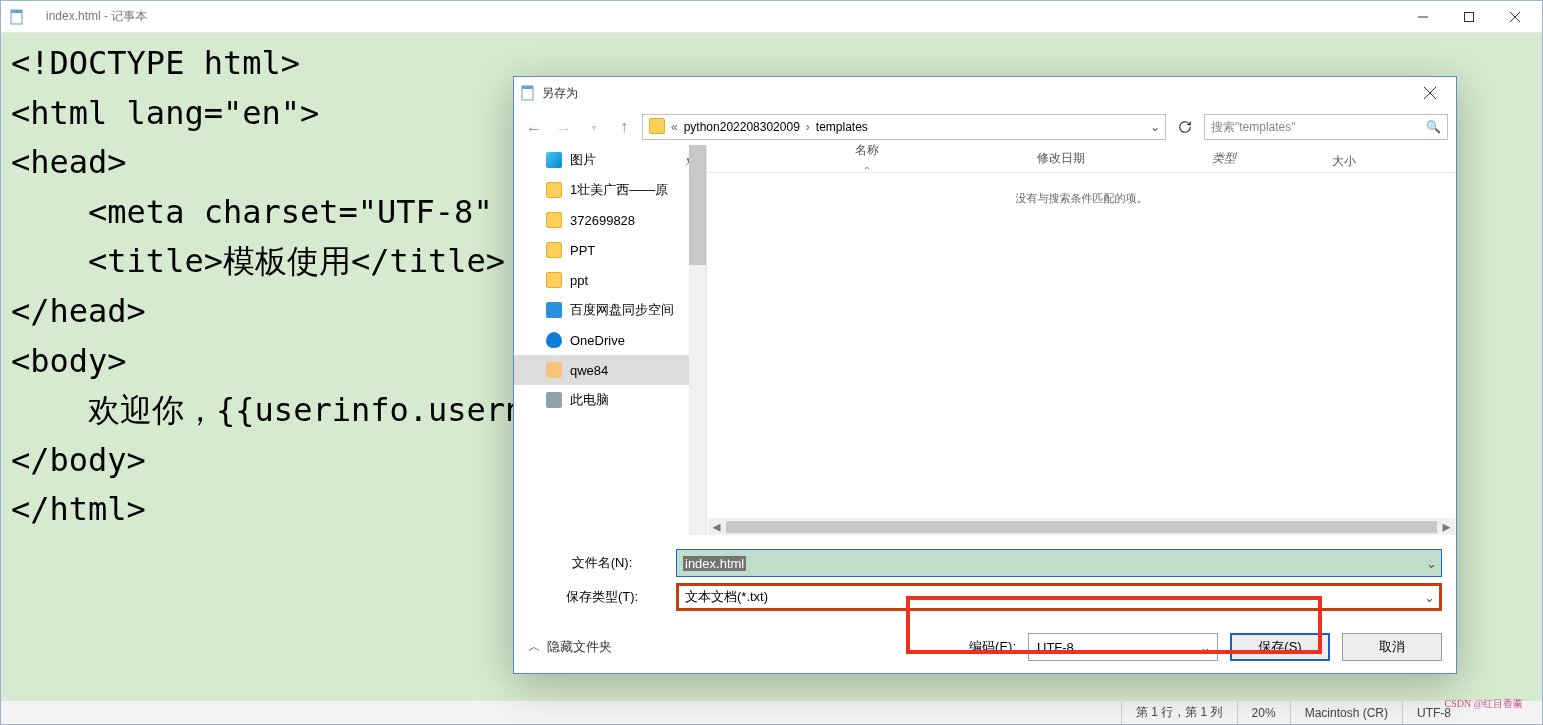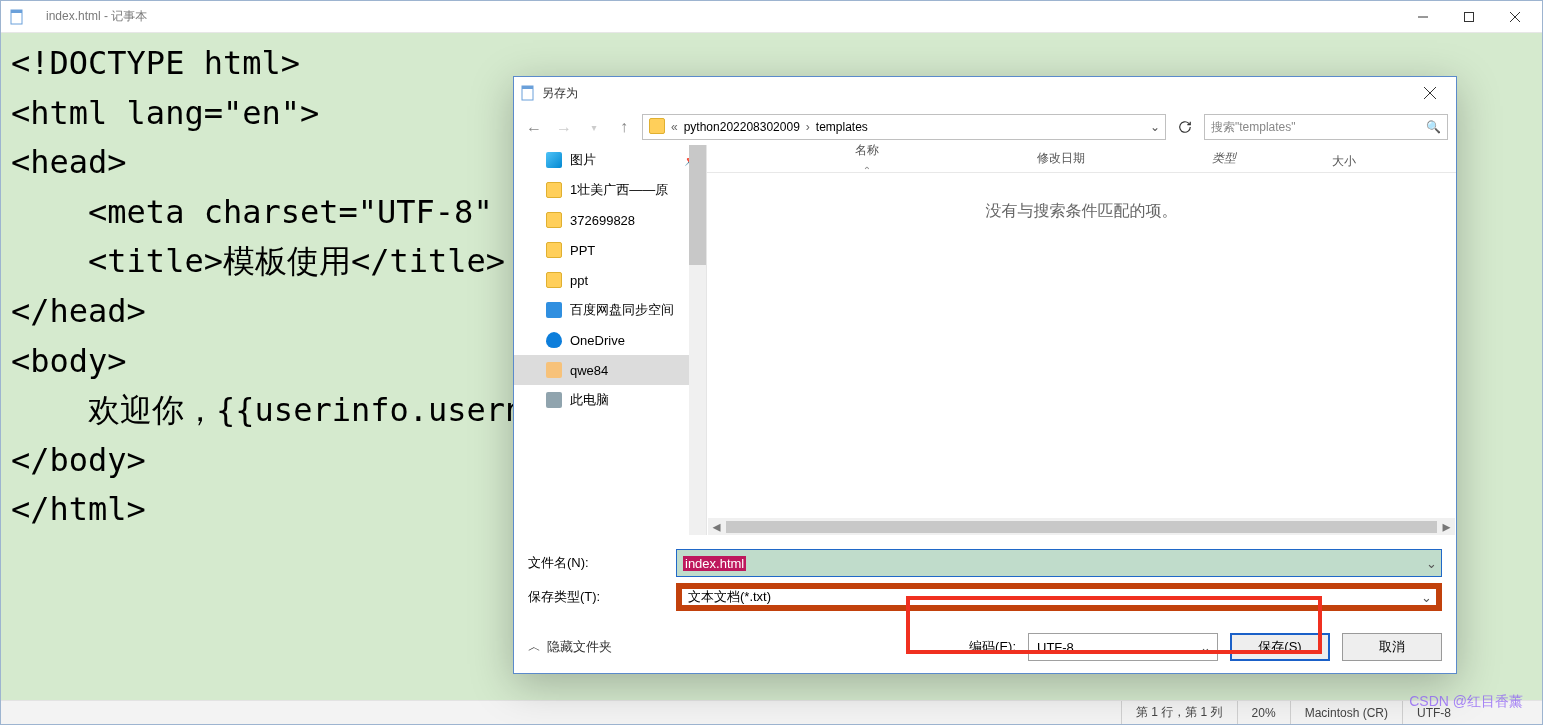--- a/index.html
+++ b/index.html
@@ -55,44 +55,44 @@
 .ic.user { background: #f7c27a; border-radius: 2px; }
 .ic.pc { background: #90a4ae; border-radius: 2px; }
 
 .filelist { flex: 1; position: relative; }
 .col-hdr { height: 28px; display: flex; align-items: center; border-bottom: 1px solid #e8e8e8; font-size: 12px; color: #555; }
 .col-hdr .col { padding: 0 10px; flex-direction: column; }
 .col-hdr .c-name { width: 320px; display: flex; align-items: center; gap: 6px; }
 .col-hdr .c-date { width: 175px; }
 .col-hdr .c-type { width: 120px; font-style: italic; }
 .col-hdr .c-size { flex: 1; margin-top: 6px; }
-.empty-msg { text-align: center; color: #666; font-size: 16px; margin-top: 28px; }
+.empty-msg { text-align: center; color: #666; font-size: 11px; margin-top: 18px; }
 .filelist .h-scroll { position: absolute; left: 1px; bottom: 0; right: 1px; height: 17px; background: #f0f0f0; display: flex; align-items: center; }
 .filelist .h-scroll .hb { width: 17px; height: 17px; display: flex; align-items: center; justify-content: center; color: #777; }
 .filelist .h-scroll .ht { flex: 1; height: 12px; background: #c8c8c8; margin: 0 1px; }
 
 .form-area { padding: 8px 14px 6px 14px; font-size: 13px; }
 .form-row { display: flex; align-items: center; margin: 6px 0; }
-.form-row .lbl { width: 148px; text-align: left; }
-.form-row .combo { flex: 1; height: 28px; border: 6px solid #c2410c; display: flex; align-items: center; padding: 0 6px; font-size: 13px; position: relative; }
+.form-row .lbl { width: 148px; text-align: center; }
+.form-row .combo { flex: 1; height: 28px; border: 3px solid #c2410c; display: flex; align-items: center; padding: 0 6px; font-size: 13px; position: relative; }
 .form-row .combo.fname { border: 1px solid #2068c8; background: #c0dccb; }
-.form-row .combo .sel-text { background: #be185d; color: #fff; padding: 0 2px; }
+.form-row .combo .sel-text { background: #737373; color: #fff; padding: 0 2px; }
 .form-row .combo .dd { position: absolute; right: 4px; color: #555; }
 
 .bottom-row { display: flex; align-items: center; padding: 10px 14px 12px 14px; font-size: 13px; }
 .bottom-row .hide { display: flex; align-items: center; gap: 6px; color: #333; }
 .bottom-row .right-group { margin-left: auto; display: flex; align-items: center; gap: 12px; }
 .bottom-row .enc-lbl { }
 .bottom-row .enc-combo { width: 190px; height: 28px; border: 1px solid #a0a0a0; display: flex; align-items: center; padding: 0 8px; position: relative; }
 .bottom-row .enc-combo .dd { position: absolute; right: 6px; color: #555; }
 .bottom-row .btn { width: 100px; height: 28px; border: 1px solid #9a9a9a; background: #eee; display: flex; align-items: center; justify-content: center; }
 .bottom-row .btn.save { border: 2px solid #1a60c8; }
 .red-box { position: absolute; border: 4px solid #f03020; pointer-events: none; }
 
-.watermark { position: absolute; right: 20px; bottom: 14px; font-size: 14px; color: #8b5cf6; opacity: 0.75; }
+.watermark { position: absolute; right: 20px; bottom: 14px; font-size: 10px; color: #be185d; opacity: 0.75; font-family: Liberation Serif, serif; }
 svg { display: block; }
 </style>
 </head>
 <body>
 
 <div class="notepad-window">
   <div class="titlebar">
     <span class="icon-notepad">
       <svg viewBox="0 0 16 16">
           <rect x="2" y="1" width="11" height="14" fill="#fff" stroke="#6aa0da"></rect>

